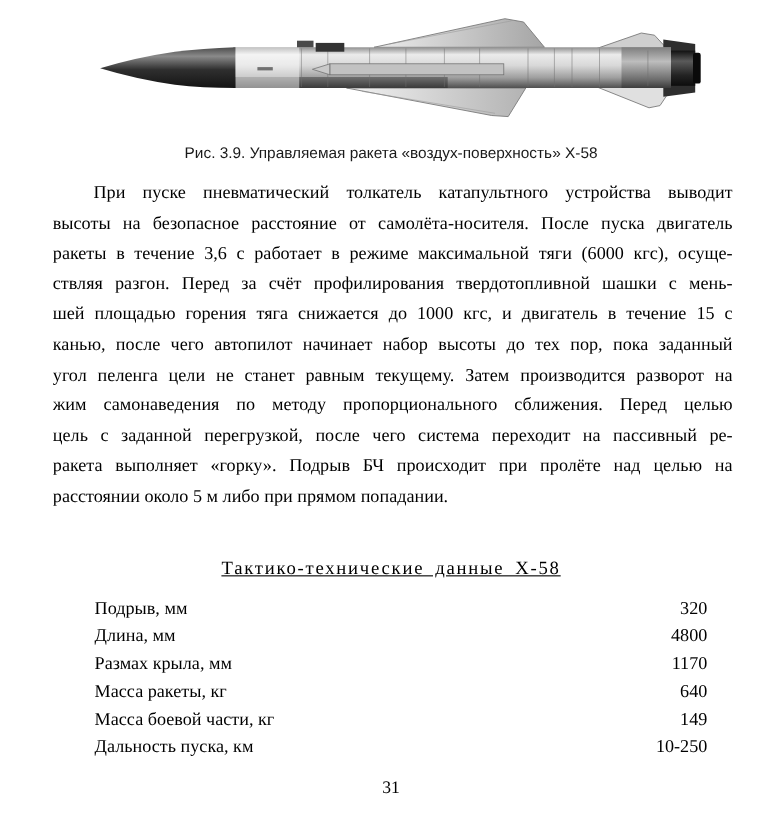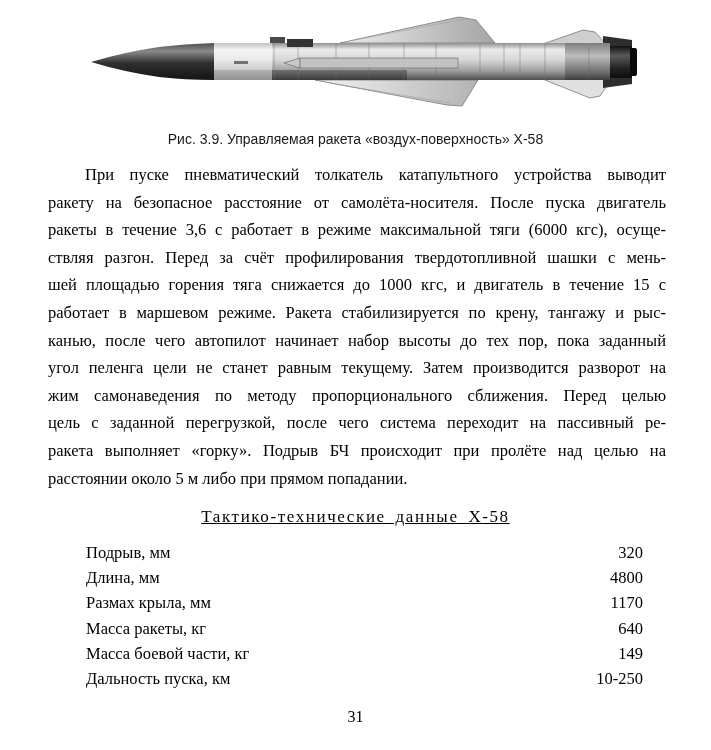--- a/index.html
+++ b/index.html
@@ -165,25 +165,24 @@
       <rect x="546" y="42" width="7" height="28" rx="2" fill="#0a0a0a"></rect>
 
       <path d="M7,56 Q40,46 75,41 Q100,38 130,37 L130,74 Q100,74 75,71 Q40,66 7,56 Z" fill="url(#gNose)"></path>
     </svg>
   </div>
 
   <div class="caption">Рис. 3.9. Управляемая ракета «воздух-поверхность» Х-58</div>
 
   <div class="body-text">
       <div class="pline pfirst">При пуске пневматический толкатель катапультного устройства выводит</div>
-      <div class="pline">ракету на безопасное расстояние от самолёта-носителя. После пуска двигатель</div>
+      <div class="pline">высоты на безопасное расстояние от самолёта-носителя. После пуска двигатель</div>
       <div class="pline">ракеты в течение 3,6 с работает в режиме максимальной тяги (6000 кгс), осуще-</div>
       <div class="pline">ствляя разгон. Перед за счёт профилирования твердотопливной шашки с мень-</div>
       <div class="pline">шей площадью горения тяга снижается до 1000 кгс, и двигатель в течение 15 с</div>
-      <div class="pline">работает в маршевом режиме. Ракета стабилизируется по крену, тангажу и рыс-</div>
       <div class="pline">канью, после чего автопилот начинает набор высоты до тех пор, пока заданный</div>
       <div class="pline">угол пеленга цели не станет равным текущему. Затем производится разворот на</div>
       <div class="pline">жим самонаведения по методу пропорционального сближения. Перед целью</div>
       <div class="pline">цель с заданной перегрузкой, после чего система переходит на пассивный ре-</div>
       <div class="pline">ракета выполняет «горку». Подрыв БЧ происходит при пролёте над целью на</div>
       <div class="pline plast">расстоянии около 5 м либо при прямом попадании.</div>
     </div>
 
   <div class="specs-heading">Тактико-технические данные Х-58</div>
 

